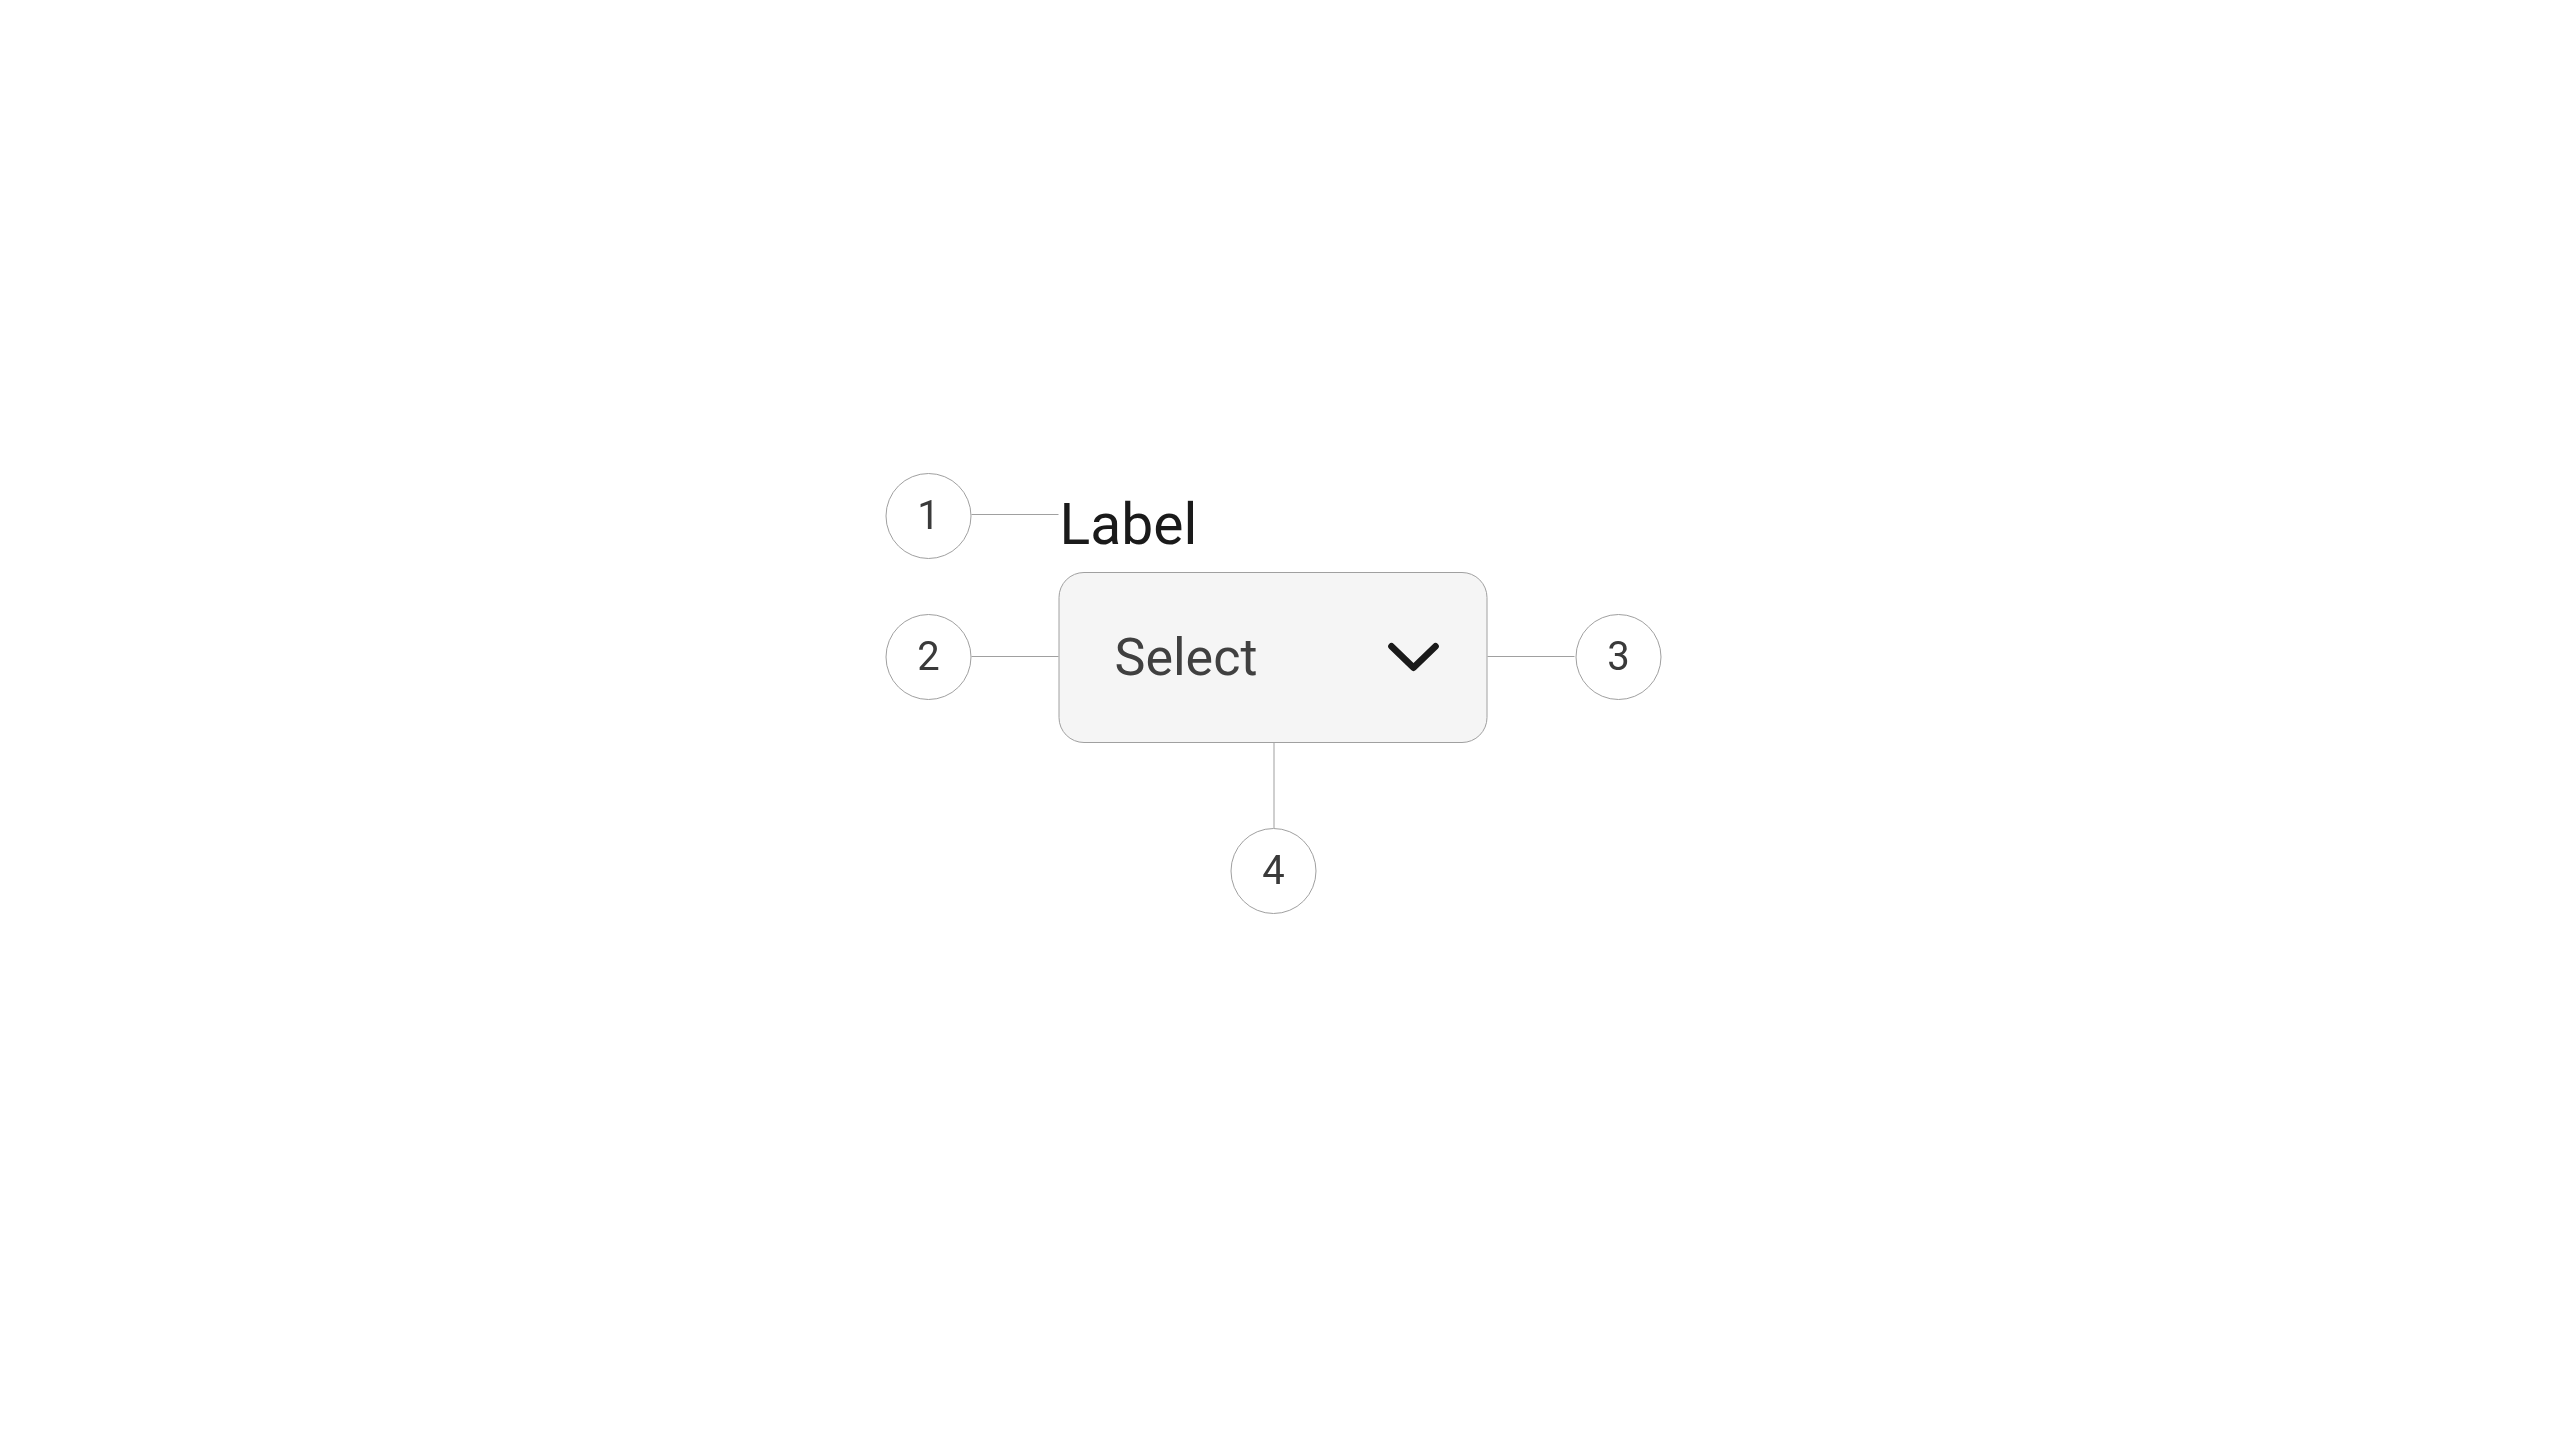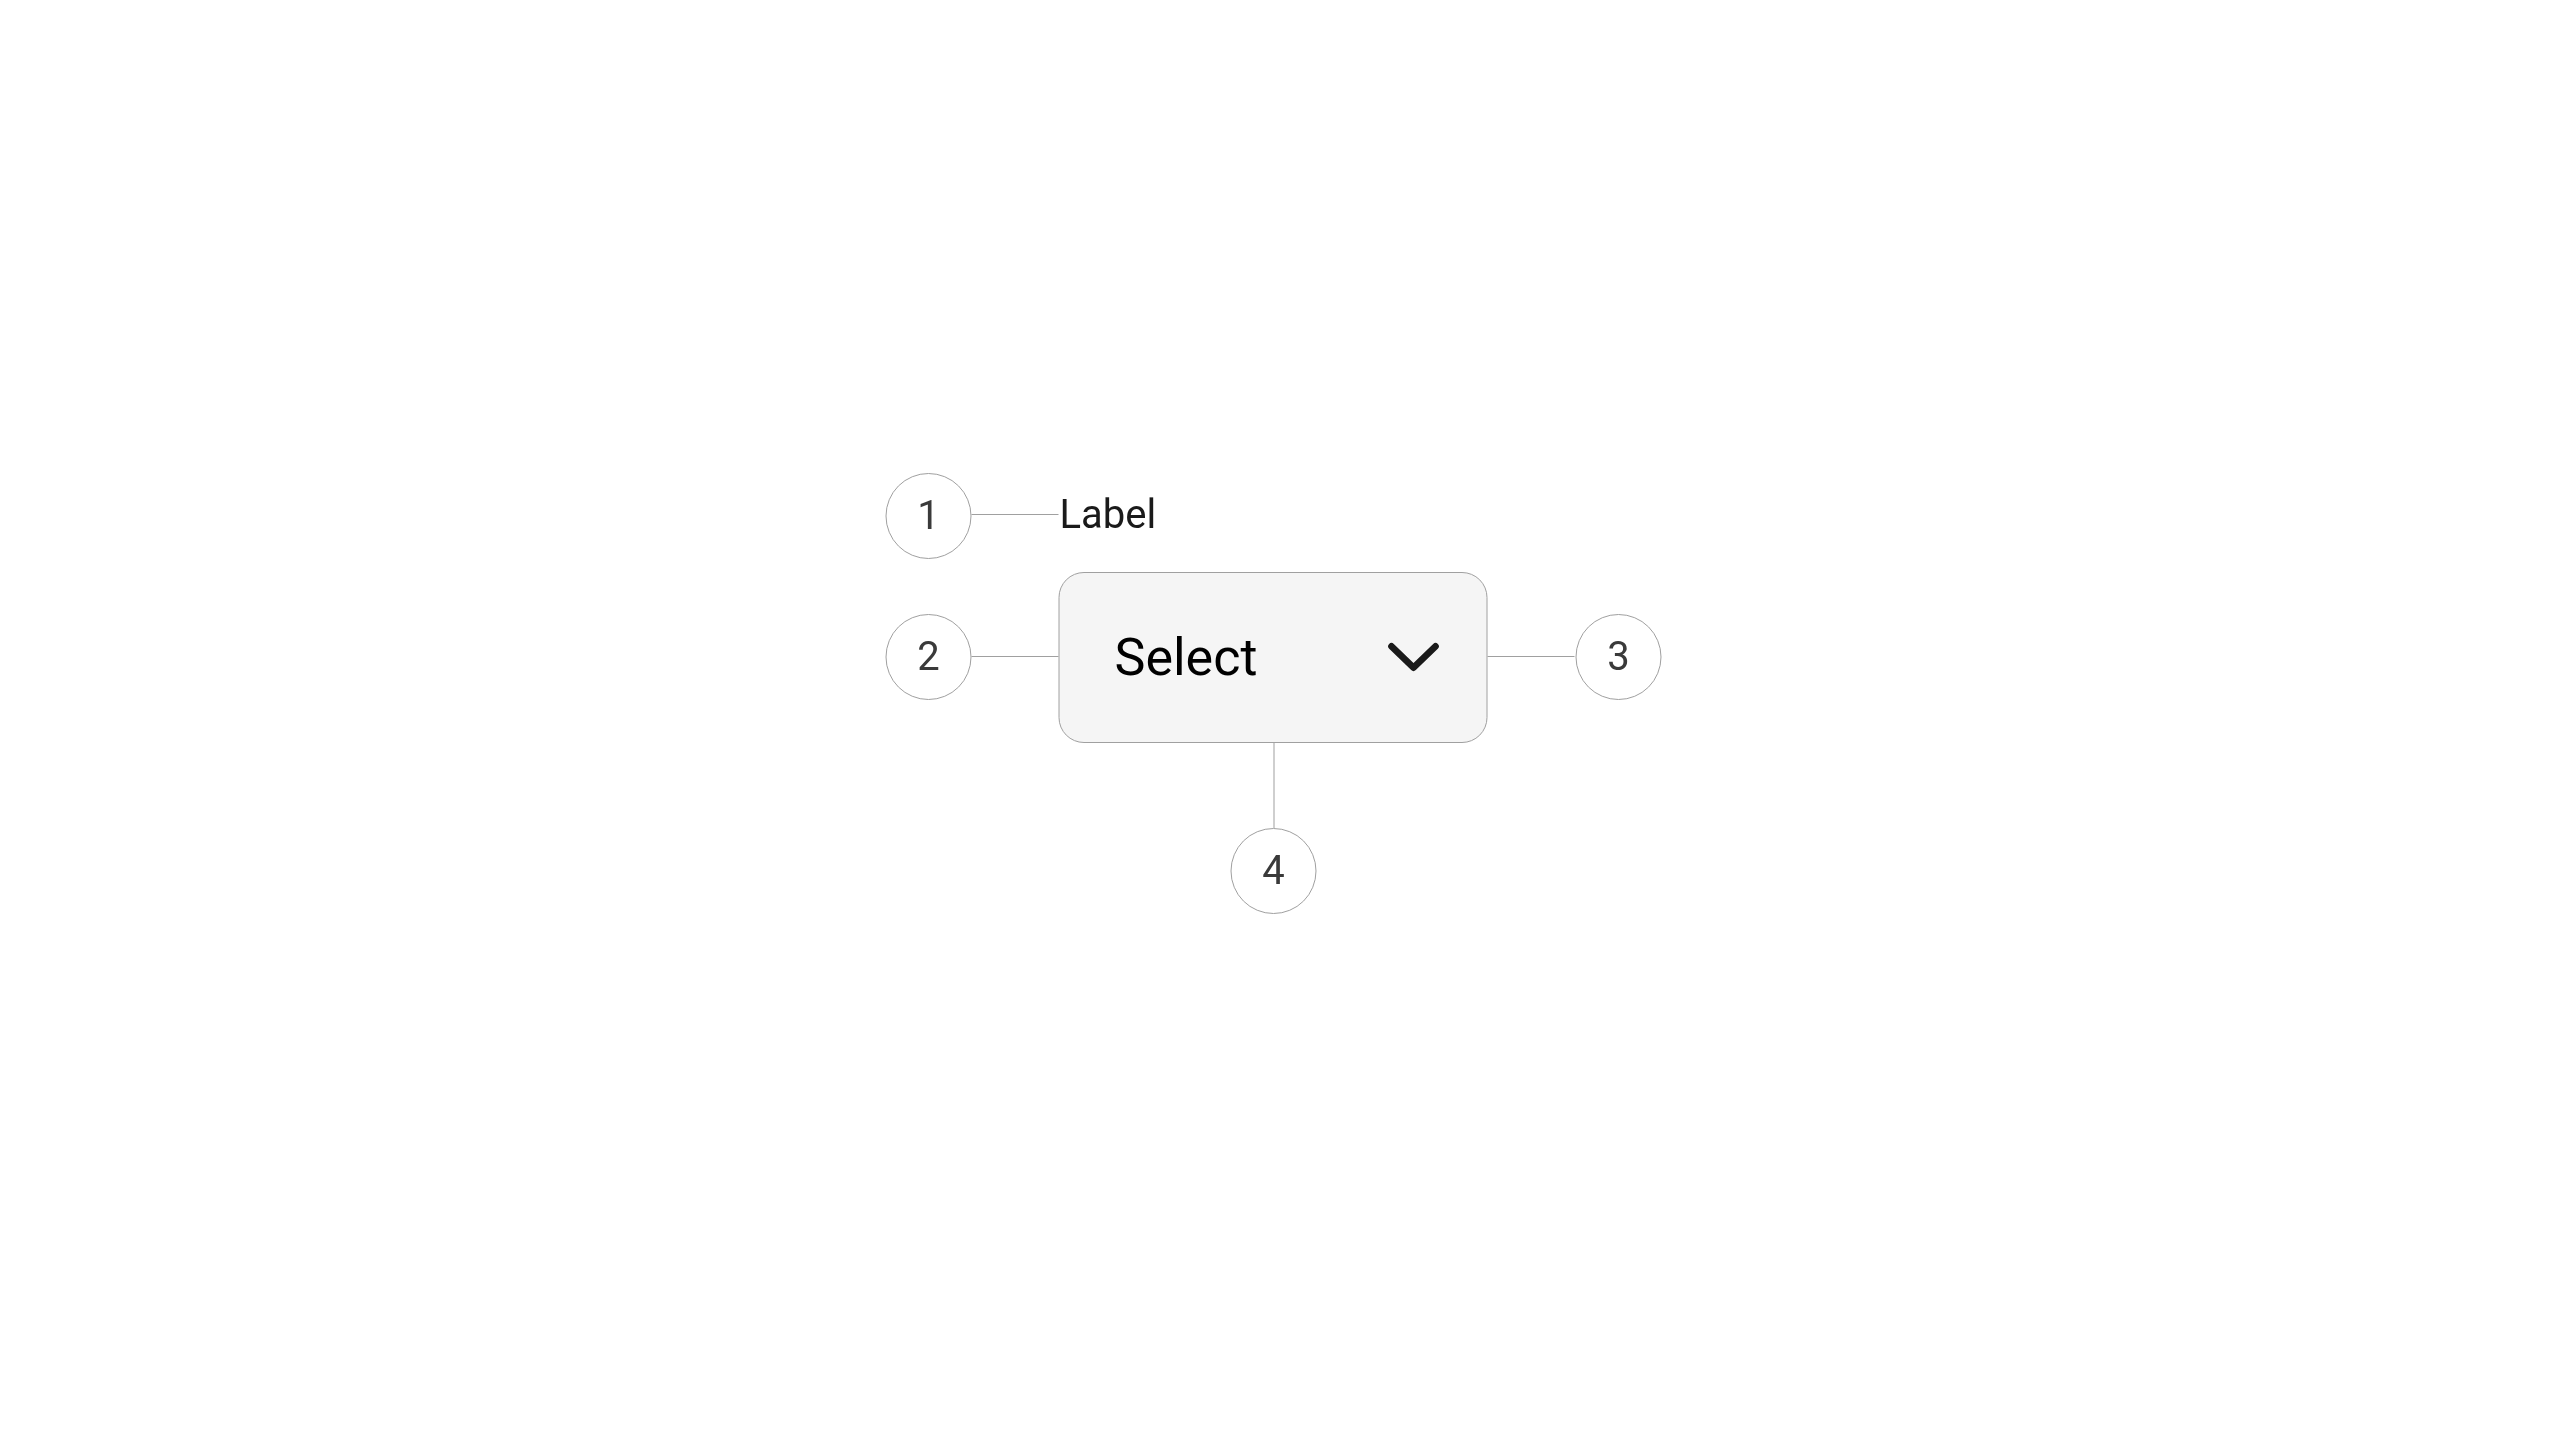--- a/index.html
+++ b/index.html
@@ -19,41 +19,41 @@
       left: 50%;
       top: 50%;
       transform: translate(-50%, -50%);
       width: 805px;
       height: 470px;
     }
     .label-text {
       position: absolute;
       left: 174px;
       top: 6.7px;
-      font-size: 40px;
+      font-size: 57px;
       color: #1a1a1a;
       font-weight: 400;
     }
     .select-box {
       position: absolute;
       left: 173px;
       top: 87px;
       width: 429px;
       height: 171px;
       background: #f5f5f5;
       border: 1.3px solid #a0a0a0;
       border-radius: 25.5px;
       display: flex;
       align-items: center;
       justify-content: space-between;
       padding: 0 47px 0 55px;
     }
     .select-text {
       font-size: 52px;
-      color: #000000;
+      color: #404040;
       font-weight: 400;
     }
     .chevron-icon {
       width: 52px;
       height: 52px;
       display: flex;
       align-items: center;
       justify-content: center;
     }
     .chevron-icon svg {

